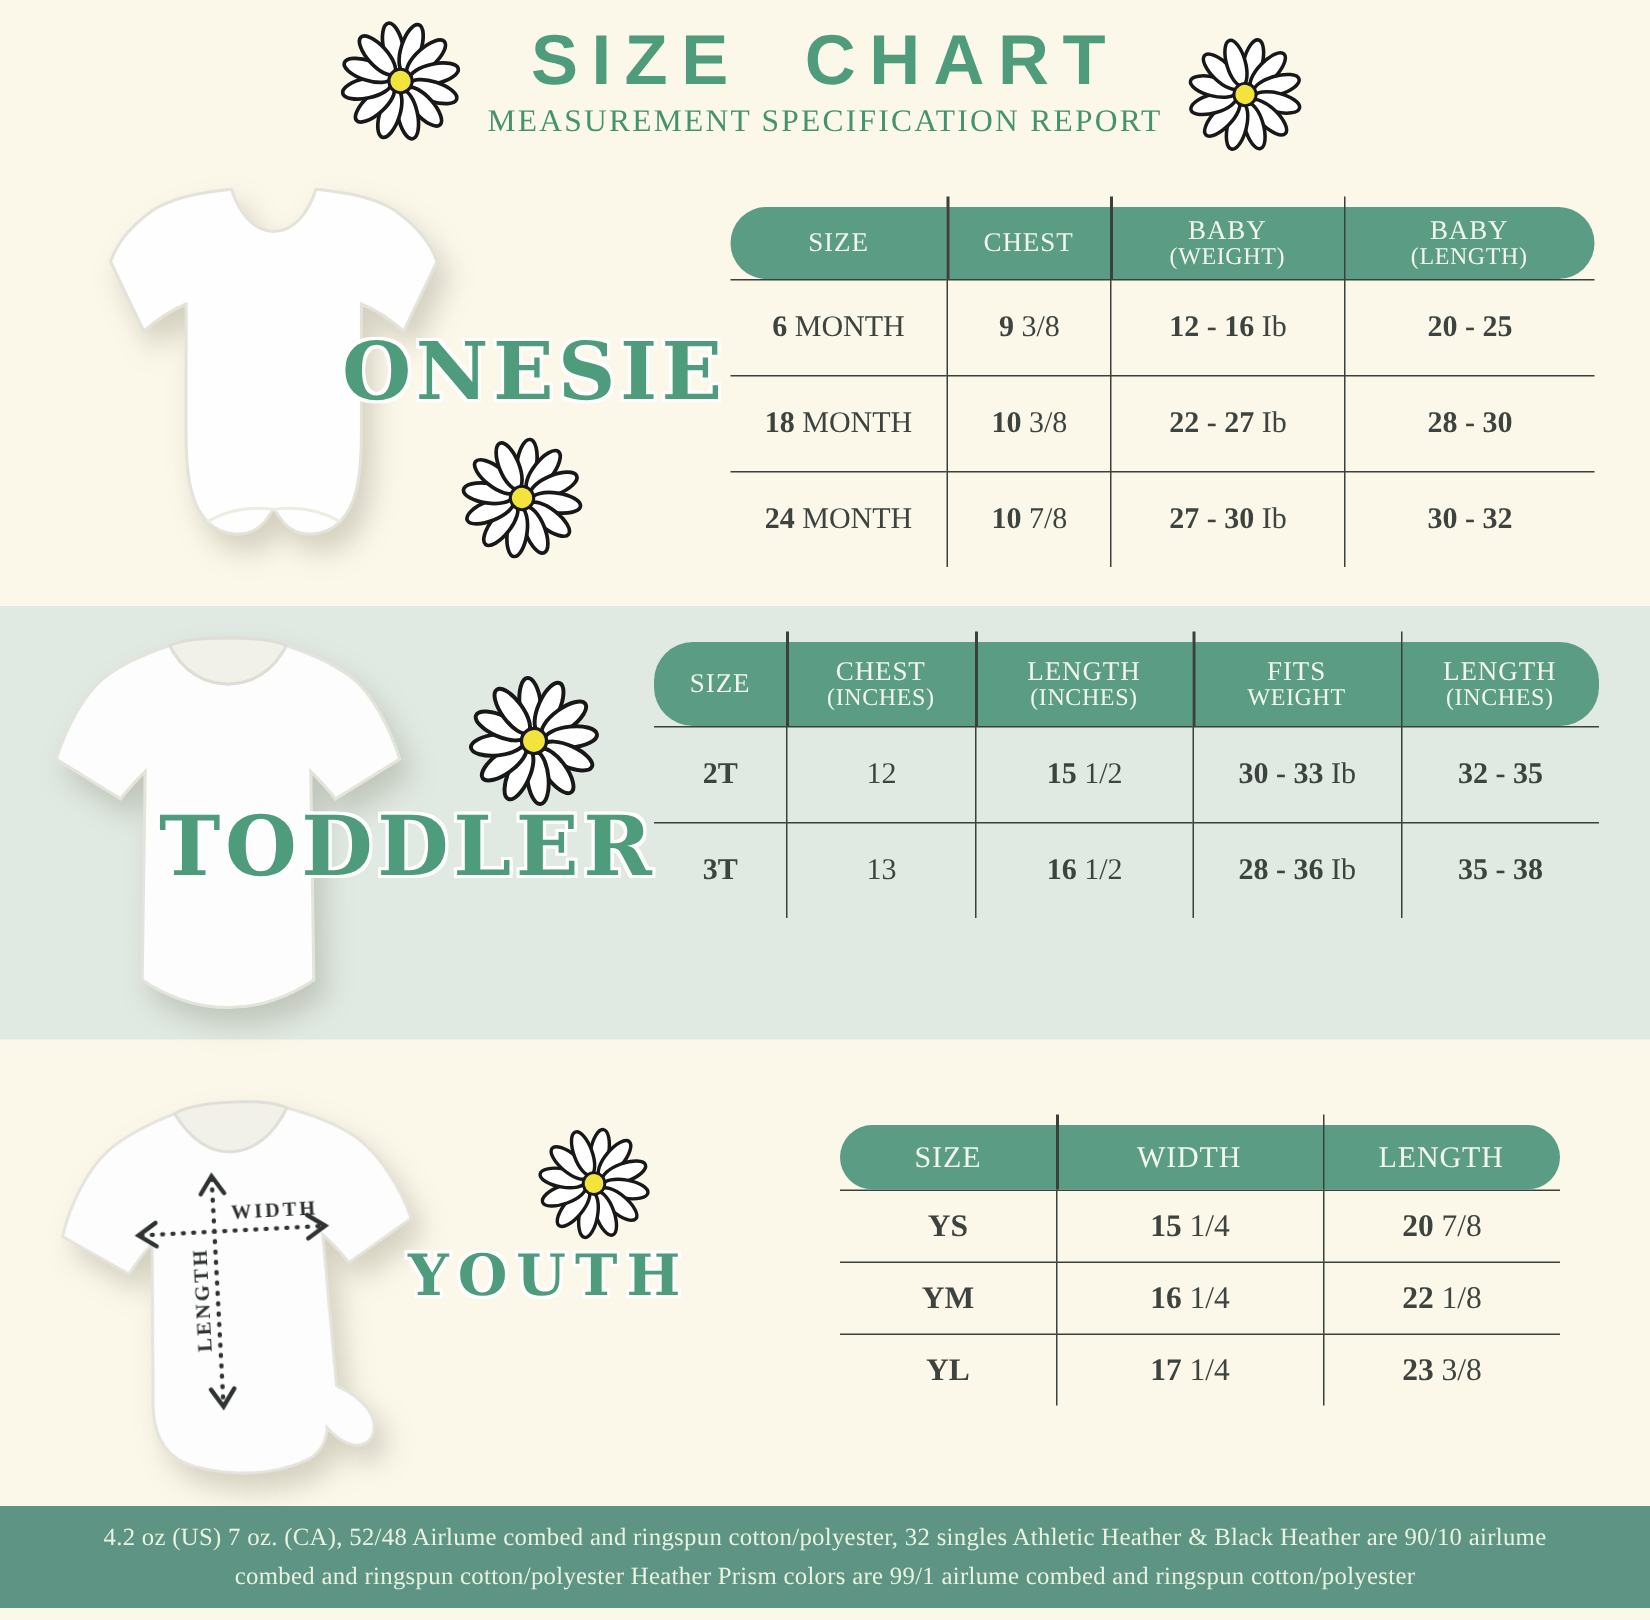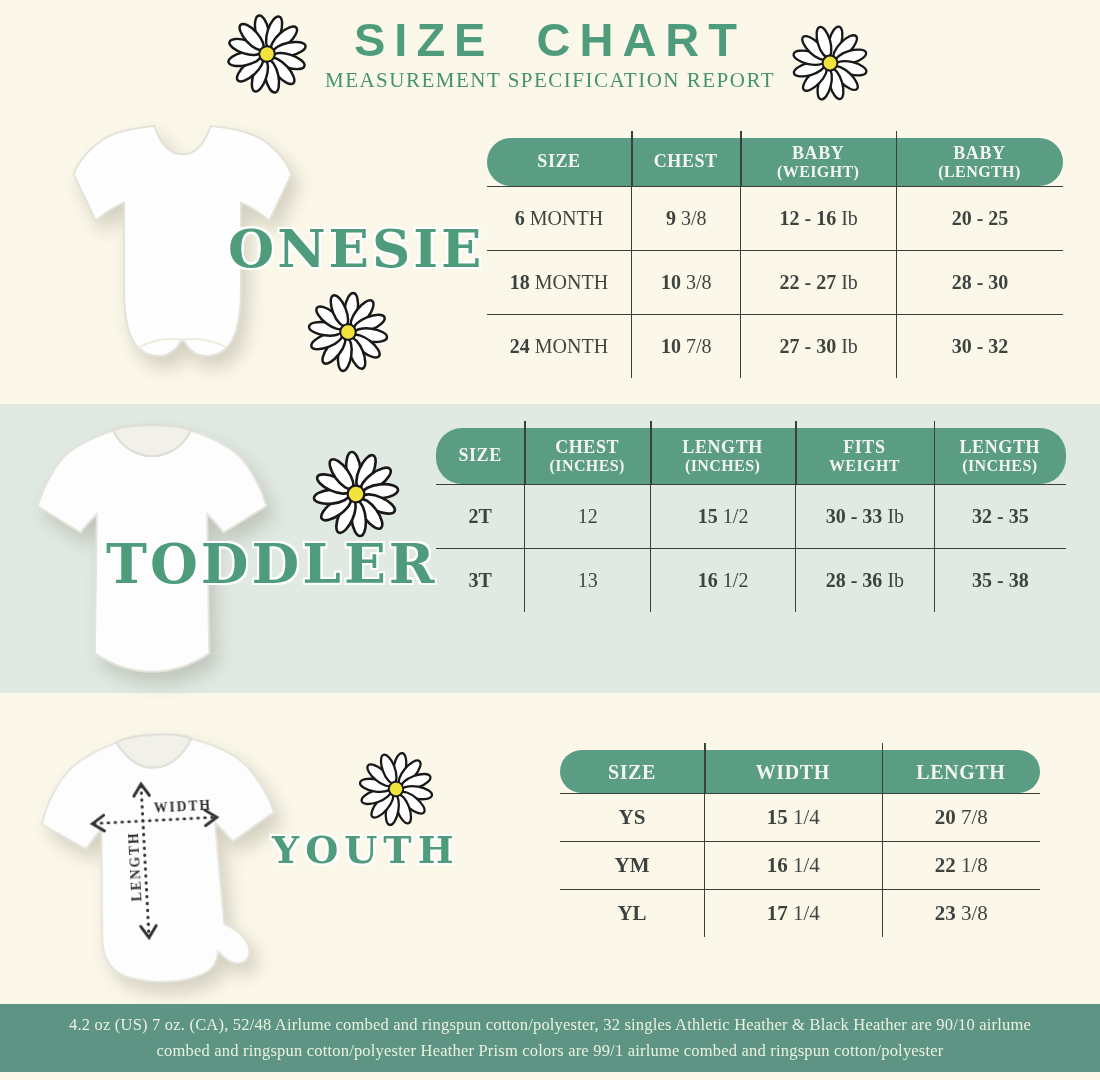--- a/index.html
+++ b/index.html
@@ -72,21 +72,21 @@
     font-family:"Liberation Serif",serif;
   }
   .onesie-table{left:487px;top:138px;width:576px;}
   .toddler-table{left:436px;top:428px;width:630px;}
   .youth-table{left:560px;top:750px;width:480px;}
 
   .size-table th{
     position:relative;
     background:var(--pill-green,#5a9c84);
     color:#f3f6ec;
-    font-weight:bold;text-align:center;vertical-align:middle;
+    font-weight:normal;text-align:center;vertical-align:middle;
     padding:5px 2px;
   }
   .onesie-table th{height:38px;}
   .toddler-table th{height:46px;}
   .youth-table th{height:33px;}
   .size-table th:first-child{border-radius:26px 0 0 26px;}
   .size-table th:last-child{border-radius:0 26px 26px 0;}
   .size-table th .h1{display:block;font-size:18px;letter-spacing:.6px;line-height:1.1;}
   .size-table th .h2{display:block;font-size:16px;letter-spacing:.4px;line-height:1.05;}
   .youth-table th .h1{font-size:20px;}

